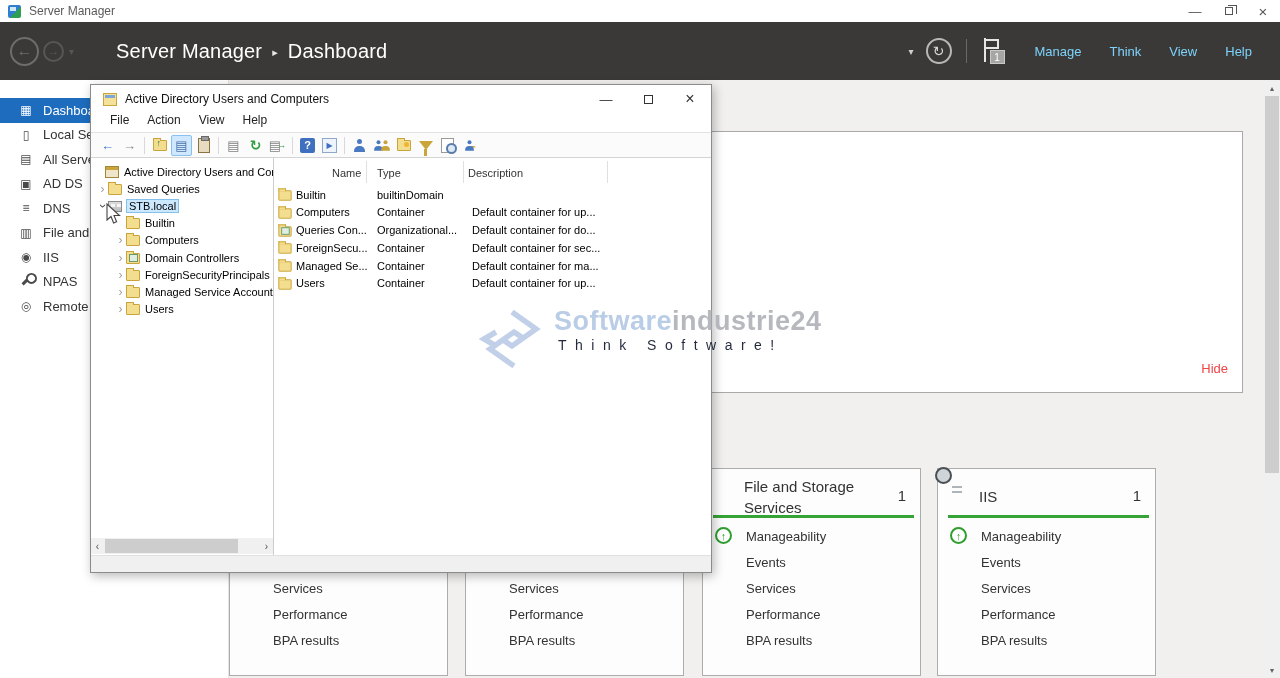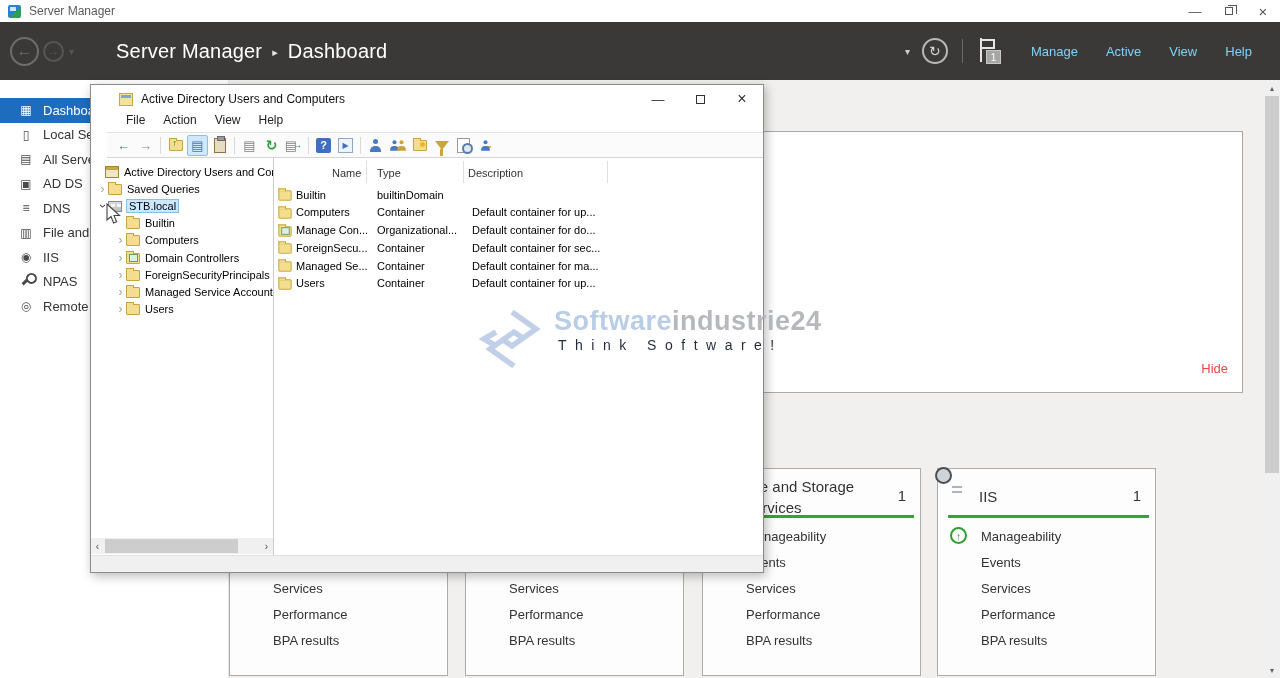--- a/index.html
+++ b/index.html
@@ -71,21 +71,21 @@
   .tile-item-label { margin-left:43px; font-size:13px; color:#333; cursor:default; }
   .status-up { position:absolute; left:12px; top:4px; width:17px; height:17px; border:2px solid #2f9e2f; border-radius:50%; color:#2f9e2f; font-size:11px; font-weight:bold; display:flex; align-items:center; justify-content:center; background:#fff; }
 
   
   .vscroll { position:absolute; right:0; top:80px; width:16px; height:598px; background:#f0f0f0; z-index:2; }
   .vs-btn { position:absolute; left:0; width:16px; height:16px; display:flex; align-items:center; justify-content:center; color:#606060; font-size:8px; }
   .vs-up { top:0; } .vs-down { bottom:0; }
   .vs-thumb { position:absolute; left:1px; top:16px; width:14px; height:377px; background:#cdcdcd; }
 
   
-  .aduc { position:absolute; left:90px; top:84px; width:674px; height:489px; background:#ffffff; border:1px solid #8b8b8b; box-shadow:2px 3px 10px rgba(0,0,0,.28); z-index:10;padding-left:16px; }
+  .aduc { position:absolute; left:90px; top:84px; width:622px; height:489px; background:#ffffff; border:1px solid #8b8b8b; box-shadow:2px 3px 10px rgba(0,0,0,.28); z-index:10; }
   .aduc-titlebar { position:relative; height:28px; display:flex; align-items:center; background:#fff; }
   .aduc-icon { width:14px; height:13px; margin-left:12px; background:#f5e29a; border:1px solid #caa53c; position:relative; flex:none; }
   .aduc-icon::before { content:""; position:absolute; left:1px; top:1px; right:1px; height:3px; background:#7da7d9; }
   .aduc-title { font-size:12px; color:#111; margin-left:8px; white-space:nowrap; }
   .aduc-controls { margin-left:auto; display:flex; height:100%; }
   .aduc-wc { width:42px; display:flex; align-items:center; justify-content:center; color:#333; font-size:13px; }
   .max-glyph { width:9px; height:9px; border:1px solid #333; }
   .aduc-close { font-size:16px; }
   .aduc-menubar { height:19px; display:flex; align-items:flex-start; padding-left:10px; background:#fff; }
   .aduc-menu-item { font-size:12px; color:#222; padding:0 9px; }
@@ -195,21 +195,21 @@
       <span class="nr-caret">▾</span>
       <span class="nav-circle nr-refresh">↻</span>
       <span class="nr-sep"></span>
       <span class="nr-flag">
         <span class="pole"></span>
         <span class="banner"></span>
         <span class="nr-badge">1</span>
       </span>
       <div class="nav-menu" id="nav-menu">
           <span class="nav-menu-item">Manage</span>
-          <span class="nav-menu-item">Active</span>
+          <span class="nav-menu-item">Think</span>
           <span class="nav-menu-item">View</span>
           <span class="nav-menu-item">Help</span>
         </div>
     </div>
   </div>
 
   <div class="content-bg"></div>
   <div class="welcome-panel">
     <span class="hide-link">Hide</span>
   </div>
@@ -501,21 +501,21 @@
               <span class="lr-desc"></span>
             </div>
             <div class="list-row">
               <span class="lr-icon folder"></span>
               <span class="lr-name">Computers</span>
               <span class="lr-type">Container</span>
               <span class="lr-desc">Default container for up...</span>
             </div>
             <div class="list-row">
               <span class="lr-icon folder dc"></span>
-              <span class="lr-name">Manage Con...</span>
+              <span class="lr-name">Queries Con...</span>
               <span class="lr-type">Organizational...</span>
               <span class="lr-desc">Default container for do...</span>
             </div>
             <div class="list-row">
               <span class="lr-icon folder"></span>
               <span class="lr-name">ForeignSecu...</span>
               <span class="lr-type">Container</span>
               <span class="lr-desc">Default container for sec...</span>
             </div>
             <div class="list-row">

